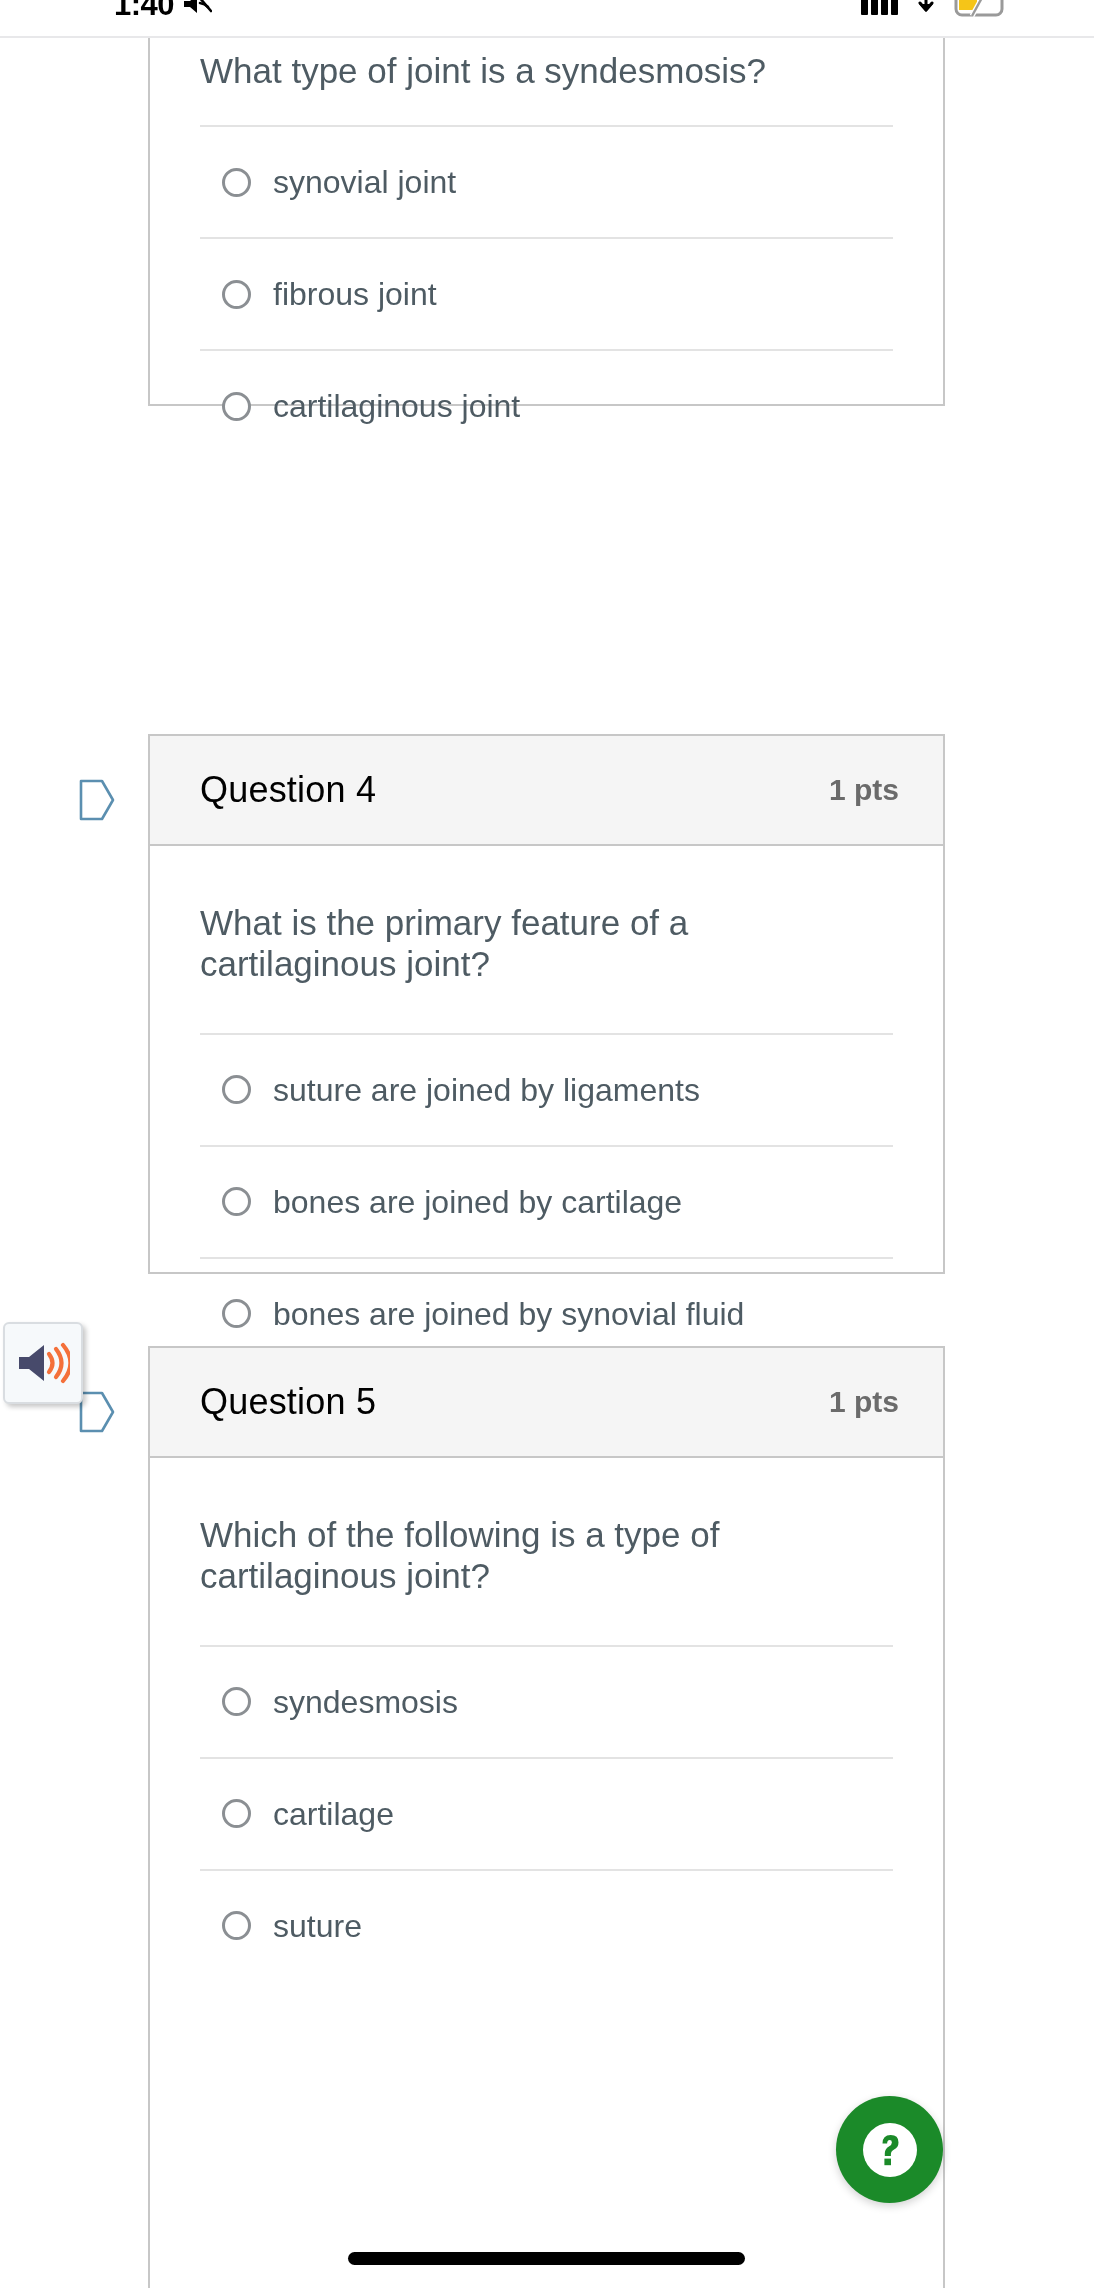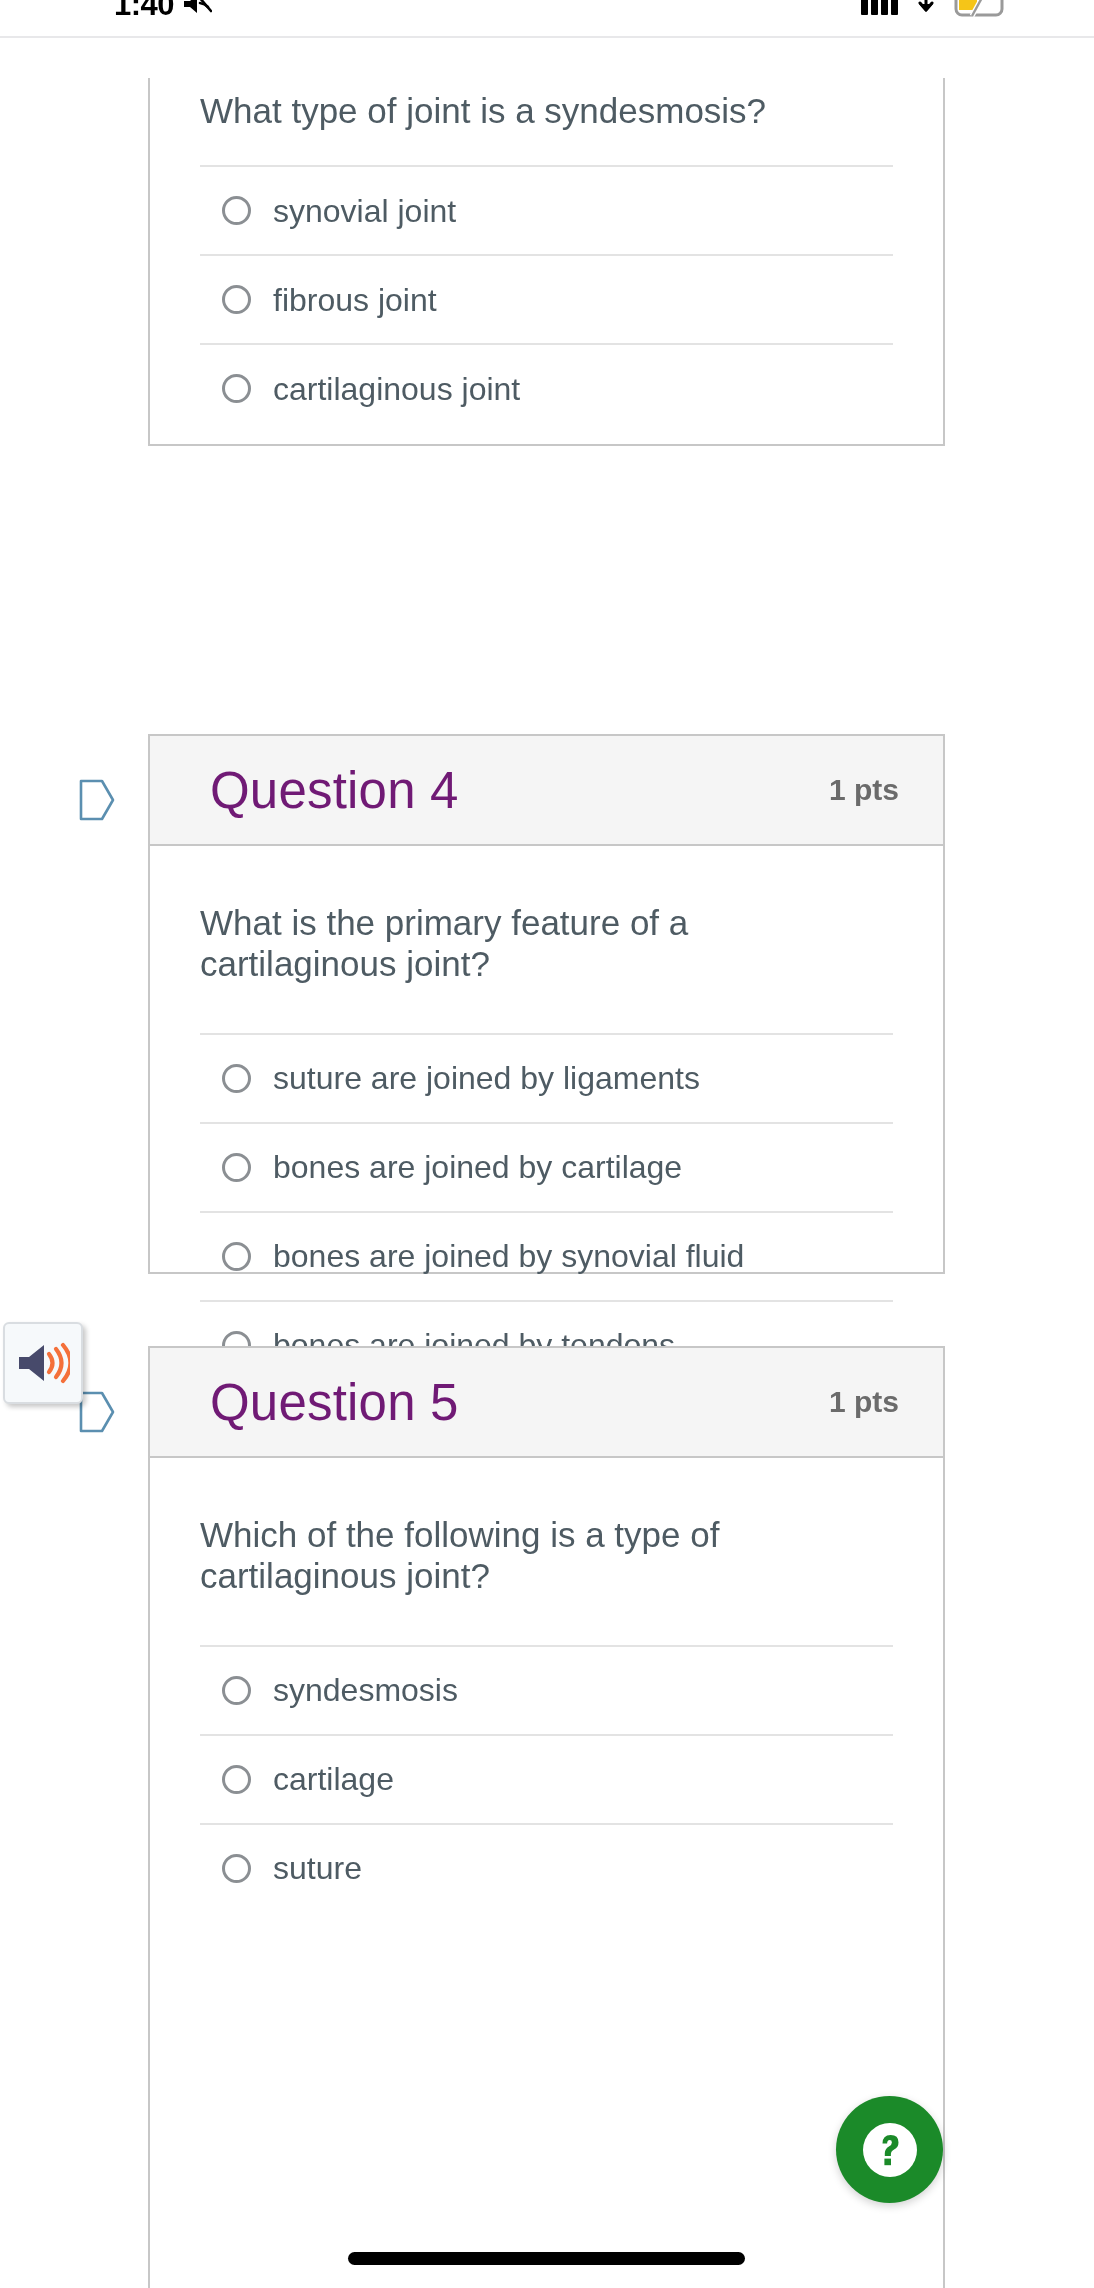--- a/index.html
+++ b/index.html
@@ -109,25 +109,24 @@
   .q-header {
     display: flex;
     align-items: center;
     justify-content: space-between;
     height: 110px;
     padding: 0 44px 0 50px;
     background: #f5f5f5;
     border-bottom: 2px solid #c7c7c7;
   }
   .q-title {
-    font-size: 51px;
-    color: #701a75;
+    font-size: 36px;
+    color: #000000;
     font-weight: normal;
     letter-spacing: 0.2px;
-    margin-left: 10px;
   }
   .q-points {
     font-size: 30px;
     color: #6b6b6b;
     font-weight: bold;
   }
 
   .q-body {
     padding: 56px 50px 0 50px;
   }
@@ -139,21 +138,21 @@
   }
 
   .answers {
     margin-top: 48px;
     padding: 0 50px 46px 50px;
   }
   .answer {
     display: flex;
     align-items: center;
     gap: 22px;
-    height: 89px;
+    height: 112px;
     border-top: 2px solid #e3e3e3;
     padding-left: 22px;
   }
   .answer:last-child { border-bottom: none; }
 
   .radio {
     flex: 0 0 auto;
     width: 29px;
     height: 29px;
     border: 3px solid #8b8f93;
@@ -164,21 +163,20 @@
     font-size: 32px;
     color: #4e5b63;
     line-height: 1;
     white-space: nowrap;
   }
 
   
   #q3card {
     top: 0;
     border-top: none;
-    margin-top: 40px;
   }
   #q3card .q-body { padding-top: 12px; }
   #q3card .answers { margin-top: 34px; }
 
   
   .speaker-widget {
     position: absolute;
     left: 3px;
     top: 1322px;
     width: 80px;

